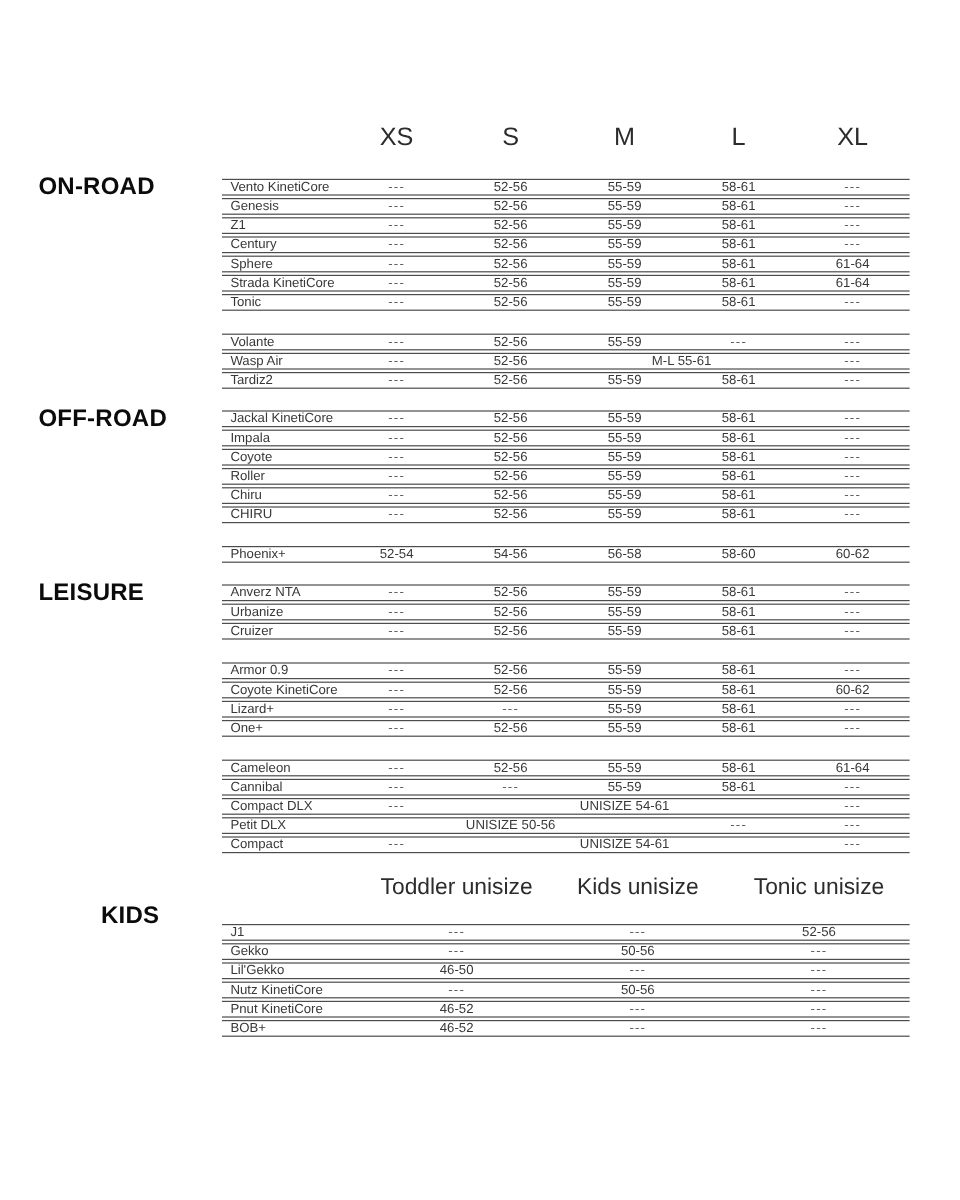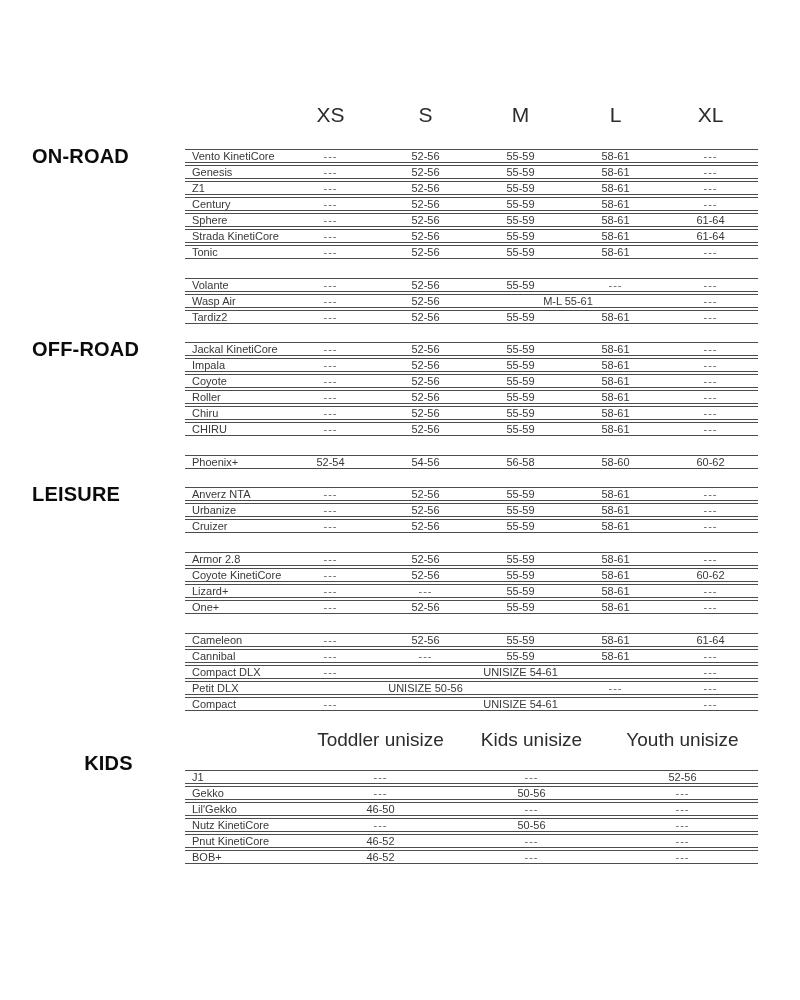--- a/index.html
+++ b/index.html
@@ -242,21 +242,21 @@
               <div class="name-cell">Cruizer</div>
               <div class="val-cell dash">---</div>
               <div class="val-cell">52-56</div>
               <div class="val-cell">55-59</div>
               <div class="val-cell">58-61</div>
               <div class="val-cell dash">---</div>
             </div>
           </div>
           <div class="group">
             <div class="srow grid-main">
-              <div class="name-cell">Armor 2.8</div>
+              <div class="name-cell">Armor 0.9</div>
               <div class="val-cell dash">---</div>
               <div class="val-cell">52-56</div>
               <div class="val-cell">55-59</div>
               <div class="val-cell">58-61</div>
               <div class="val-cell dash">---</div>
             </div>
             <div class="srow grid-main">
               <div class="name-cell">Coyote KinetiCore</div>
               <div class="val-cell dash">---</div>
               <div class="val-cell">52-56</div>
@@ -321,21 +321,21 @@
       </div>
       <div class="section">
         <div class="label-col kids-pad">
           <div class="section-label">KIDS</div>
         </div>
         <div class="content-col">
           <div class="hdr-kids grid-kids">
             <div class="hcell"></div>
             <div class="hcell">Toddler unisize</div>
             <div class="hcell">Kids unisize</div>
-            <div class="hcell">Youth unisize</div>
+            <div class="hcell">Tonic unisize</div>
           </div>
           <div class="group">
             <div class="srow grid-kids">
               <div class="name-cell">J1</div>
               <div class="val-cell dash">---</div>
               <div class="val-cell dash">---</div>
               <div class="val-cell">52-56</div>
             </div>
             <div class="srow grid-kids">
               <div class="name-cell">Gekko</div>

